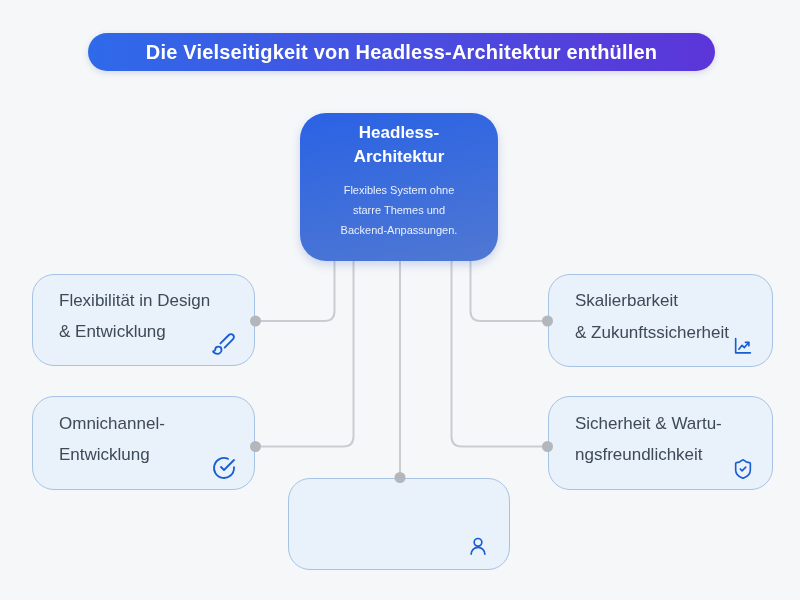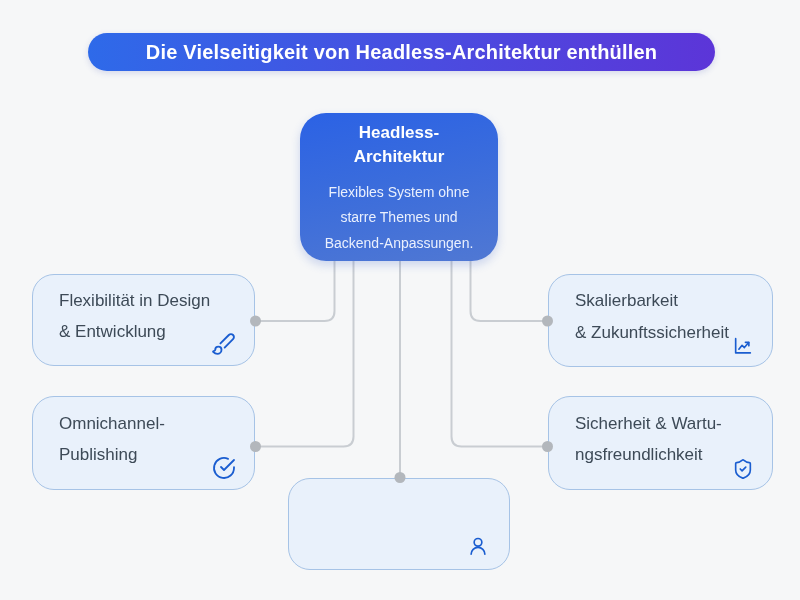--- a/index.html
+++ b/index.html
@@ -45,21 +45,21 @@
     box-shadow: 0 4px 10px rgba(50, 90, 200, 0.22);
   }
   .center-node .title {
     font-size: 17px;
     font-weight: 700;
     line-height: 1.4;
     white-space: pre-line;
   }
   .center-node .desc {
     margin-top: 11px;
-    font-size: 14px;
+    font-size: 11px;
     line-height: 1.82;
     color: #eaf0fd;
     white-space: pre-line;
   }
 
   
   .leaf {
     position: absolute;
     background: #e9f1fb;
     border: 1px solid #a6c3e6;
@@ -154,21 +154,21 @@
       <svg width="22" height="22" viewBox="0 0 24 24">
         <path d="M4 4 V19.5 H20"></path>
         <path d="M7.5 15.5 L11 11.2 L13.5 13.7 L18.2 8.2"></path>
         <path d="M14.6 8 H18.4 V11.8"></path>
       </svg>
     </span>
   </div>
 
   <div class="leaf" id="leaf-omnichannel">
     <span class="label">Omnichannel-
-Publishing</span>
+Entwicklung</span>
     <span class="icon">
       <svg width="24" height="24" viewBox="0 0 24 24">
         <path d="M22 11.08V12a10 10 0 1 1-5.93-9.14"></path>
         <path d="m9 11 3 3L22 4"></path>
       </svg>
     </span>
   </div>
 
   <div class="leaf" id="leaf-security">
     <span class="label">Sicherheit &amp; Wartu-

